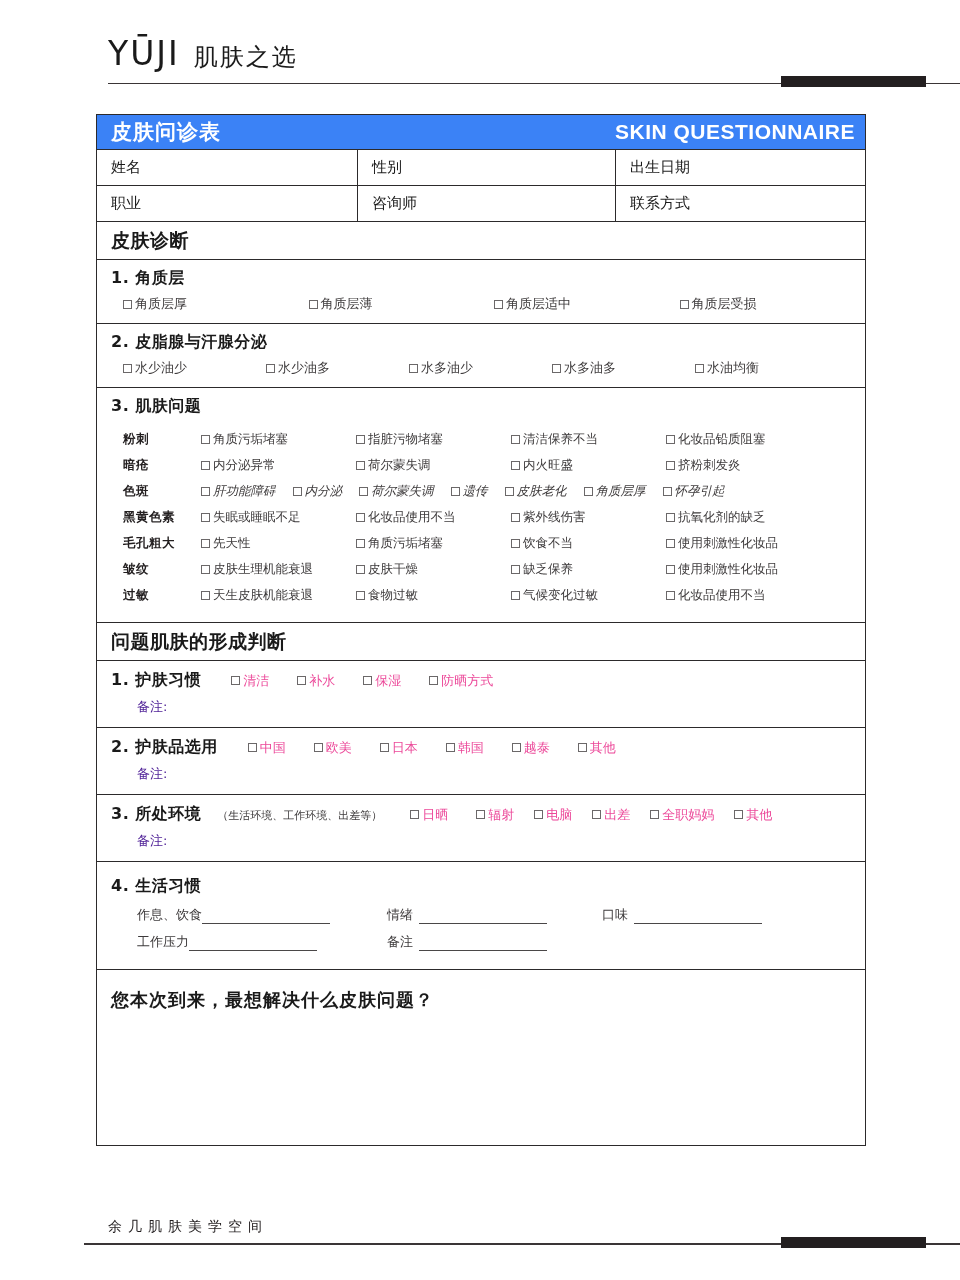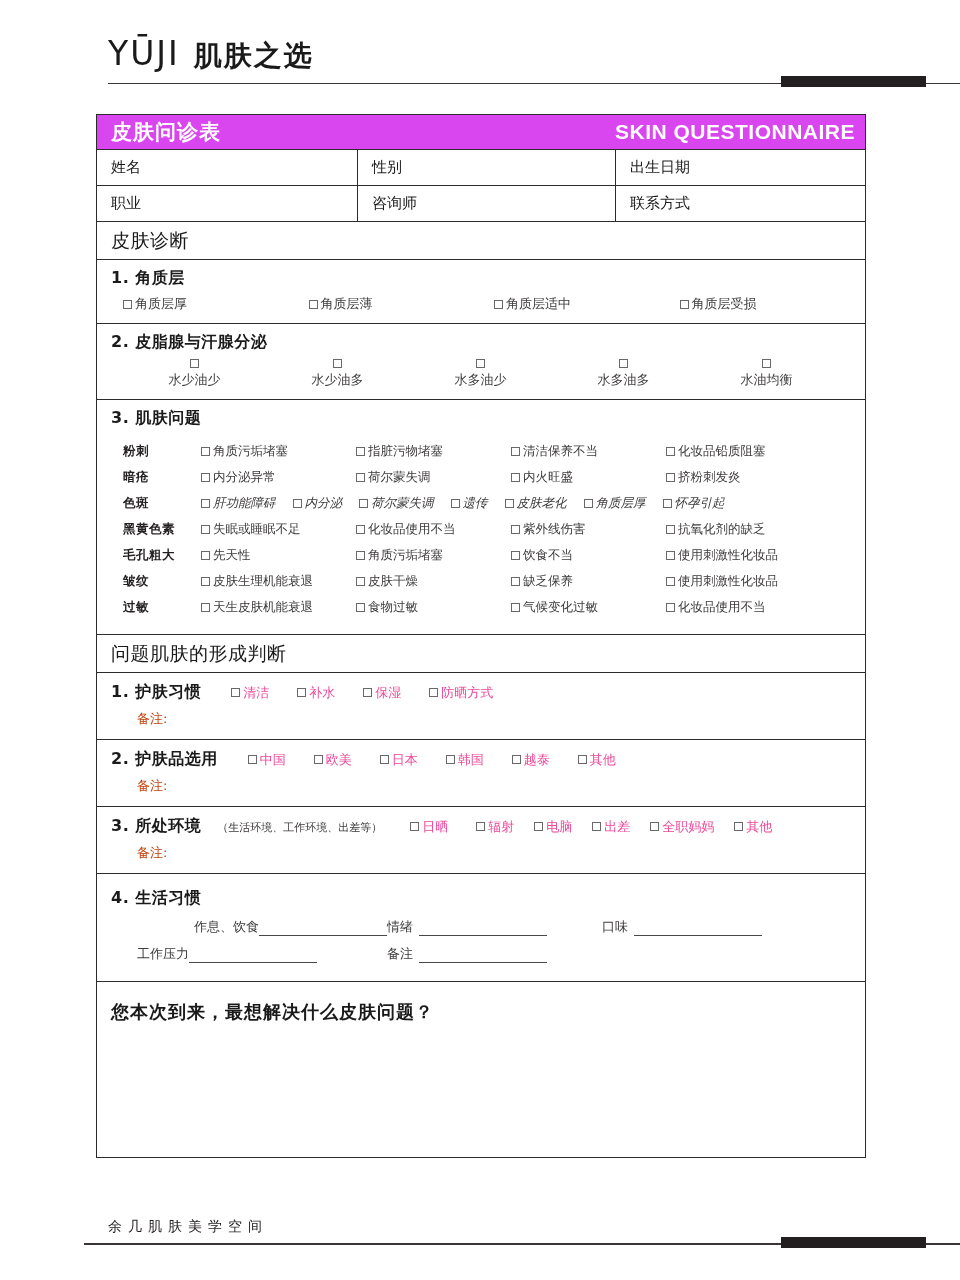--- a/index.html
+++ b/index.html
@@ -34,23 +34,23 @@
     align-items: baseline;
     gap: 14px;
   }
   .brand-latin {
     font-family: "DejaVu Sans", sans-serif;
     font-weight: 400;
     letter-spacing: 2px;
     font-size: 33px;
   }
   .brand-cn {
-    font-size: 28px;
+    font-size: 24px;
     letter-spacing: 2px;
-    font-weight: 700;
+    font-weight: 400;
   }
   .brand-rule {
     position: absolute;
     left: 108px;
     right: 0;
     top: 83px;
     height: 1px;
     background: #3a3536;
   }
   .brand-blackbar {
@@ -68,21 +68,21 @@
     left: 96px;
     top: 114px;
     width: 770px;
     border: 1.5px solid #2c2a2b;
     box-sizing: border-box;
     background: #fff;
   }
 
   
   .title-bar {
-    background: #d946ef;
+    background: #3b82f6;
     color: #ffffff;
     height: 34px;
     display: flex;
     align-items: center;
     justify-content: space-between;
     padding: 0 10px 0 14px;
     box-sizing: border-box;
   }
   .title-cn {
     font-size: 21px;
@@ -115,21 +115,21 @@
   .info-c3 { flex: 1; }
 
   
   .band {
     border-top: 1.2px solid #2c2a2b;
     height: 37px;
     display: flex;
     align-items: center;
     padding-left: 14px;
     font-size: 19px;
-    font-weight: normal;
+    font-weight: bold;
     letter-spacing: 0.5px;
     text-align: right;
   }
 
   
   .block {
     border-top: 1.2px solid #2c2a2b;
     padding: 8px 0 10px 0;
   }
 
@@ -159,21 +159,21 @@
     width: 9px;
     height: 9px;
     border: 1px solid #6b6869;
     box-sizing: border-box;
     flex: none;
     background: #fff;
   }
 
   
   .spread-4 > .cb { width: 190px; }
-  .spread-5 > .cb { width: 143px; flex-direction: column; }
+  .spread-5 > .cb { width: 143px; }
 
   
   .prob-row {
     display: flex;
     align-items: center;
     padding-left: 26px;
     font-size: 12.5px;
     color: #3d3a3b;
     height: 26px;
   }
@@ -214,21 +214,21 @@
   }
   .fj-opts {
     display: flex;
     font-size: 13px;
     color: #ec4899;
     margin-left: 14px;
   }
   .fj-opts .cb { margin-right: 28px; }
   .fj-remark {
     font-size: 13px;
-    color: #c2410c;
+    color: #4c1d95;
     padding-left: 40px;
     margin-top: 7px;
   }
 
   
   .lh-title {
     font-size: 16px;
     font-weight: bold;
     padding-left: 14px;
     letter-spacing: 0.5px;
@@ -630,21 +630,21 @@
             <span>其他</span>
           </label>
       </span>
     </div>
     <div class="fj-remark">备注:</div>
   </div>
 
   <div class="fj" style="padding:14px 0 18px 0;">
     <div class="lh-title">4. 生活习惯</div>
     <div class="lh-row">
-      <span class="lh-field" style="width:250px;justify-content:flex-end;">
+      <span class="lh-field" style="width:250px;">
         <span class="lbl">作息、饮食</span>
         <span class="rule" style="width:128px;"></span>
       </span>
       <span class="lh-field" style="width:215px;">
         <span class="lbl">情绪</span>
         <span class="rule" style="width:128px;margin-left:6px;"></span>
       </span>
       <span class="lh-field">
         <span class="lbl">口味</span>
         <span class="rule" style="width:128px;margin-left:6px;"></span>

